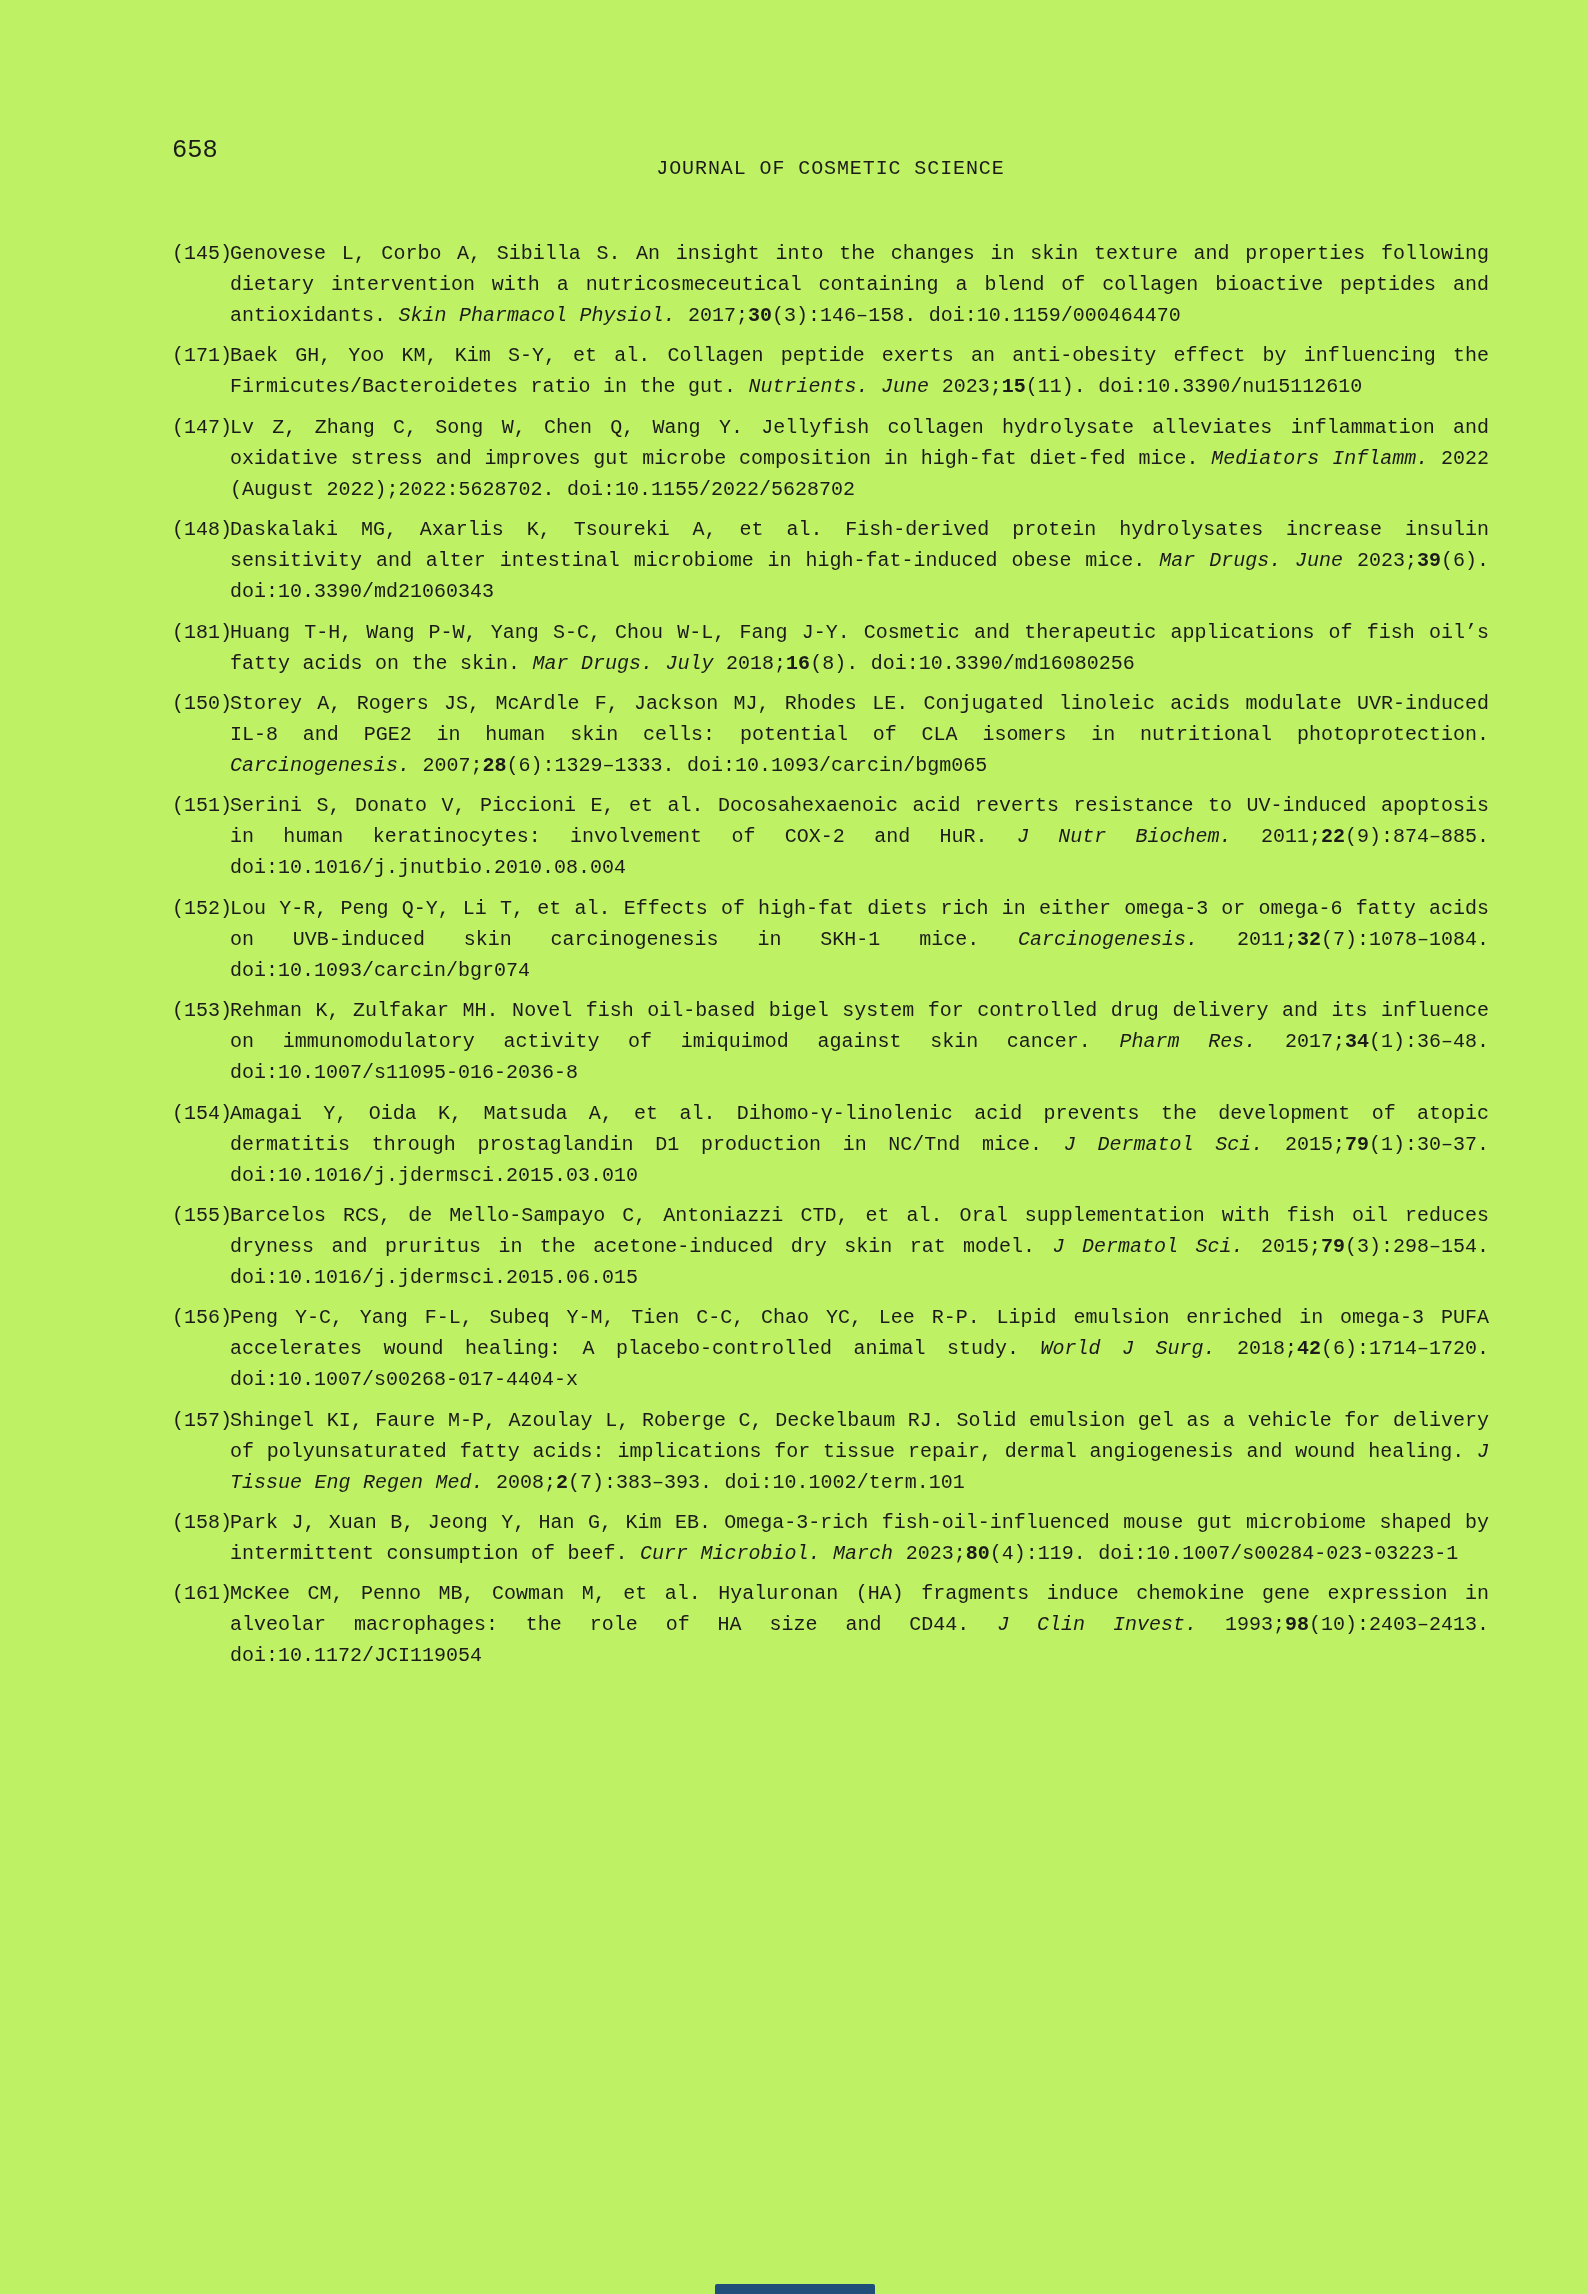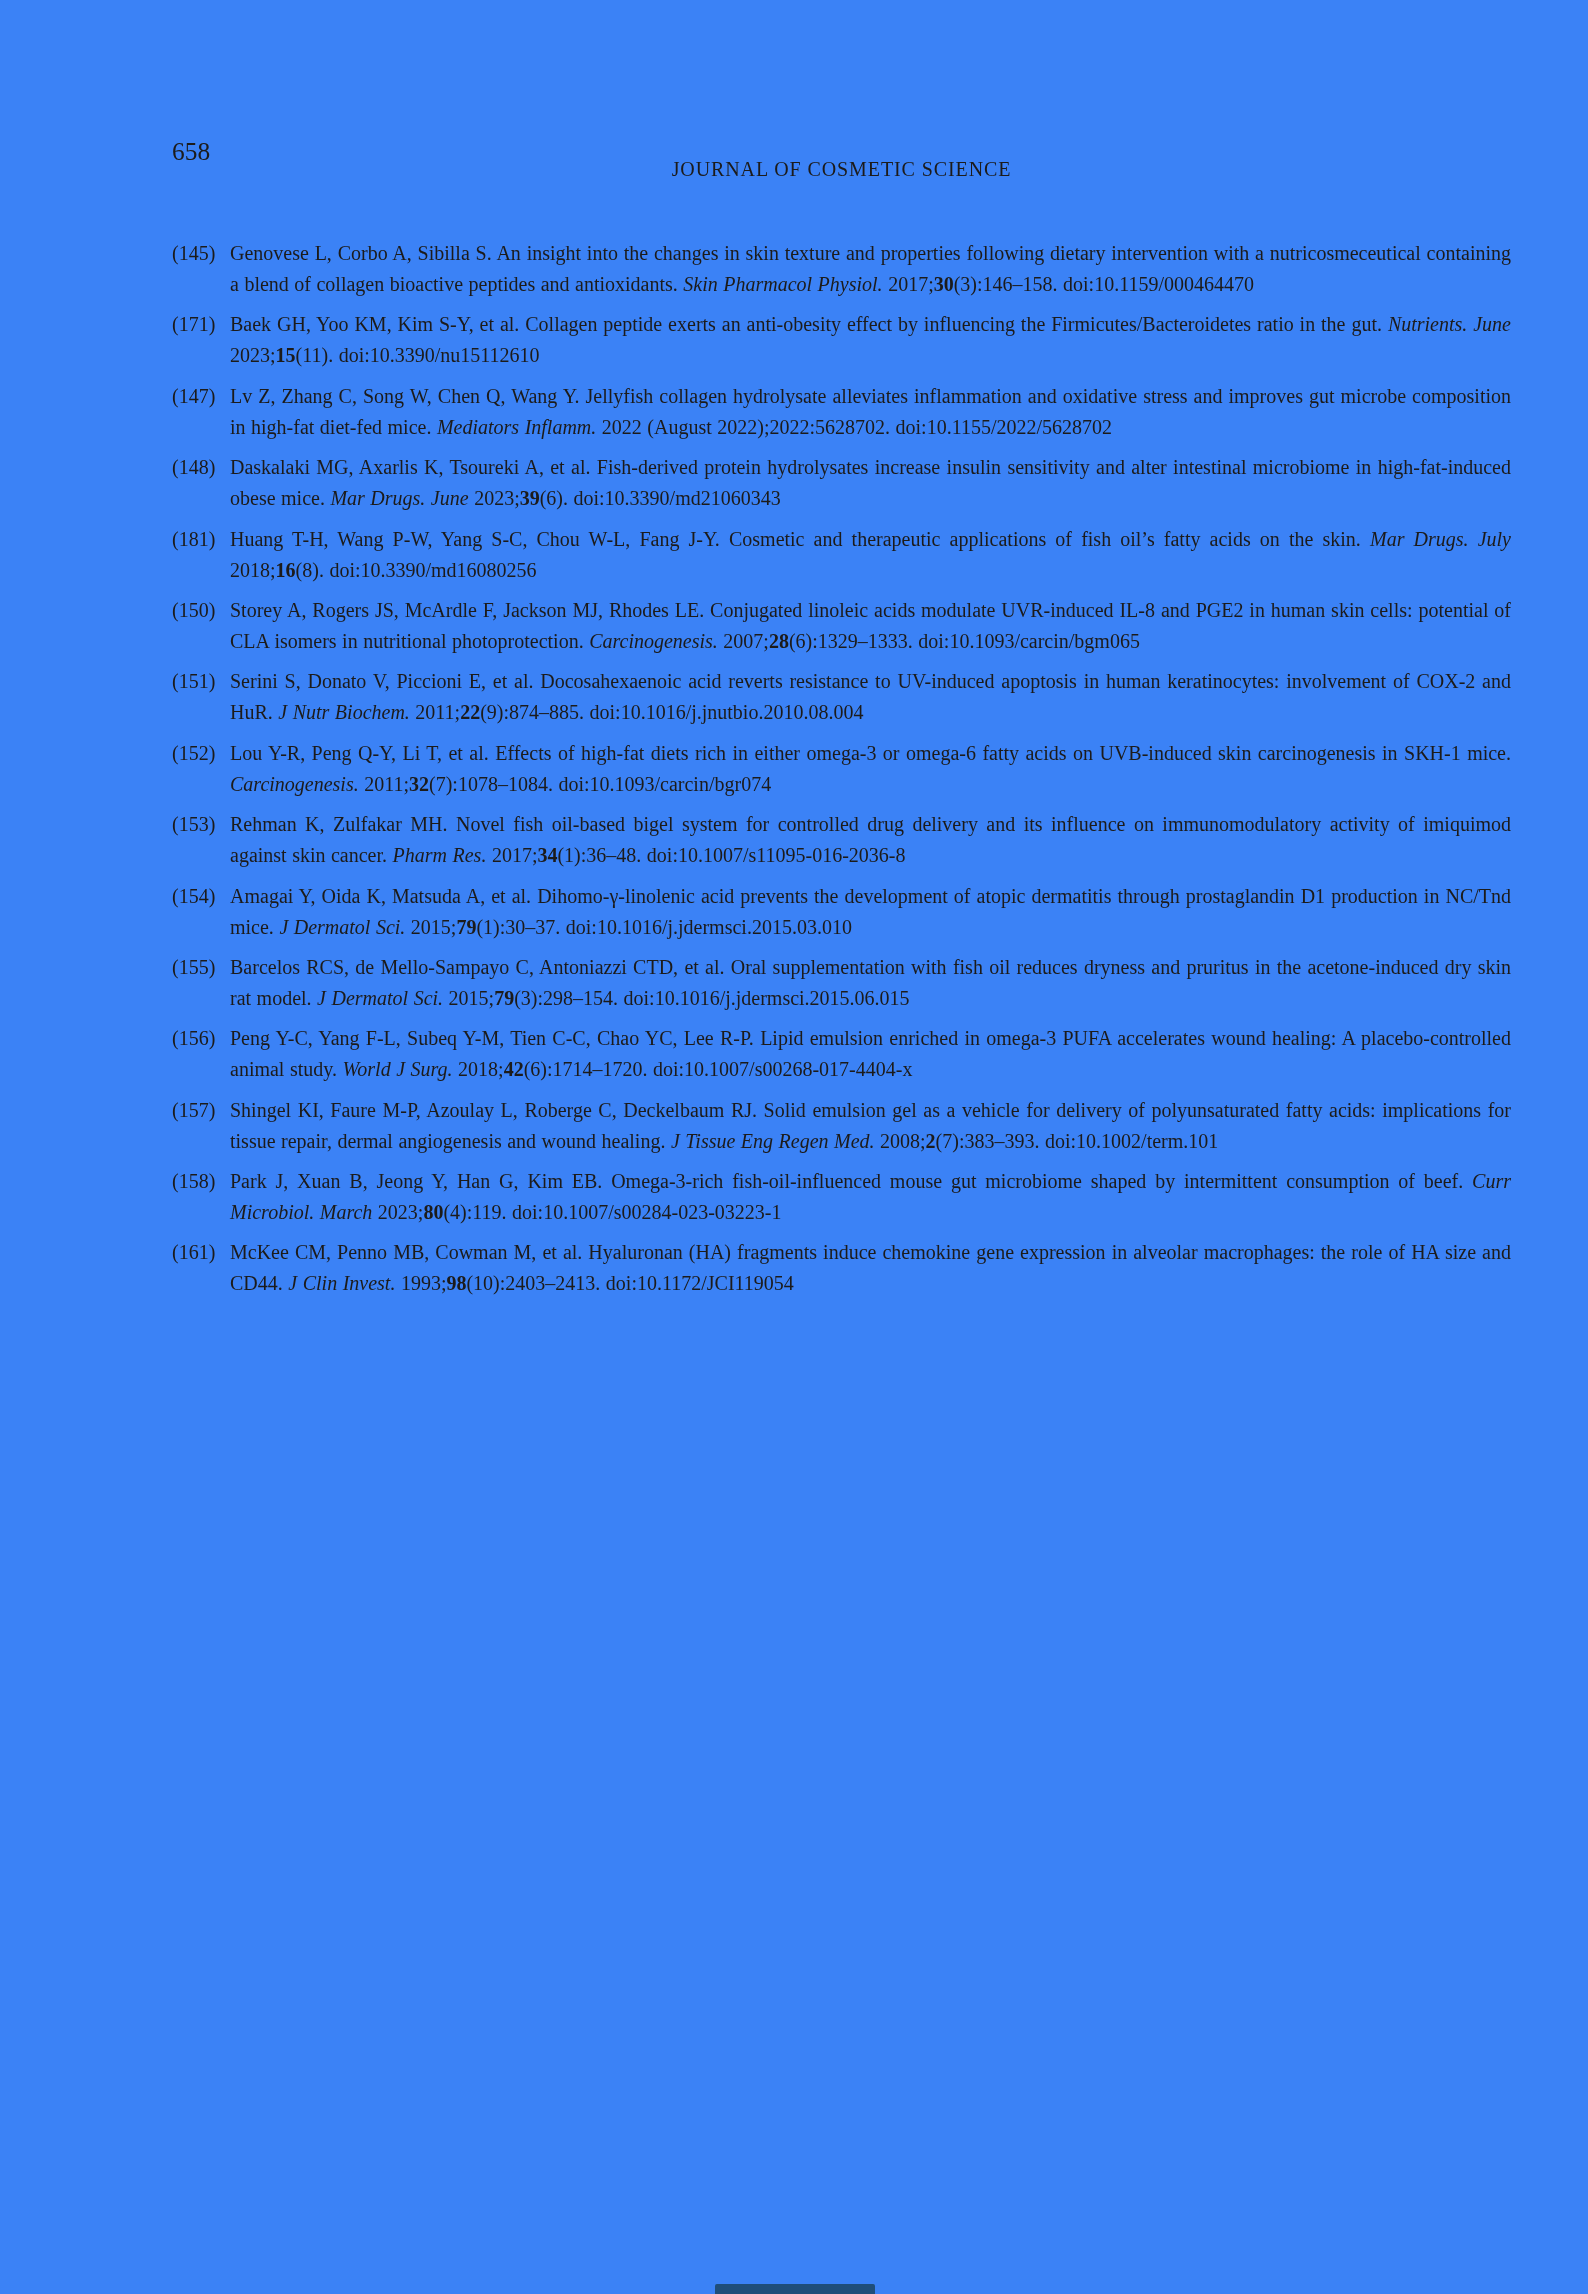--- a/index.html
+++ b/index.html
@@ -5,24 +5,24 @@
   html, body {
     margin: 0;
     padding: 0;
     background: #ffffff;
   }
   .page {
     position: relative;
     width: 1589px;
     height: 2295px;
     margin: 0 auto;
-    background: #3b82f6;
+    background: #bef264;
     box-sizing: border-box;
-    padding: 134px 78px 0 172px;
-    font-family: Liberation Serif, serif;
+    padding: 134px 100px 0 172px;
+    font-family: Liberation Mono, monospace;
     color: #1c1b1a;
     overflow: hidden;
   }
   .page-header {
     position: relative;
     text-align: center;
     height: 34px;
     margin-bottom: 70px;
   }
   .page-number {

